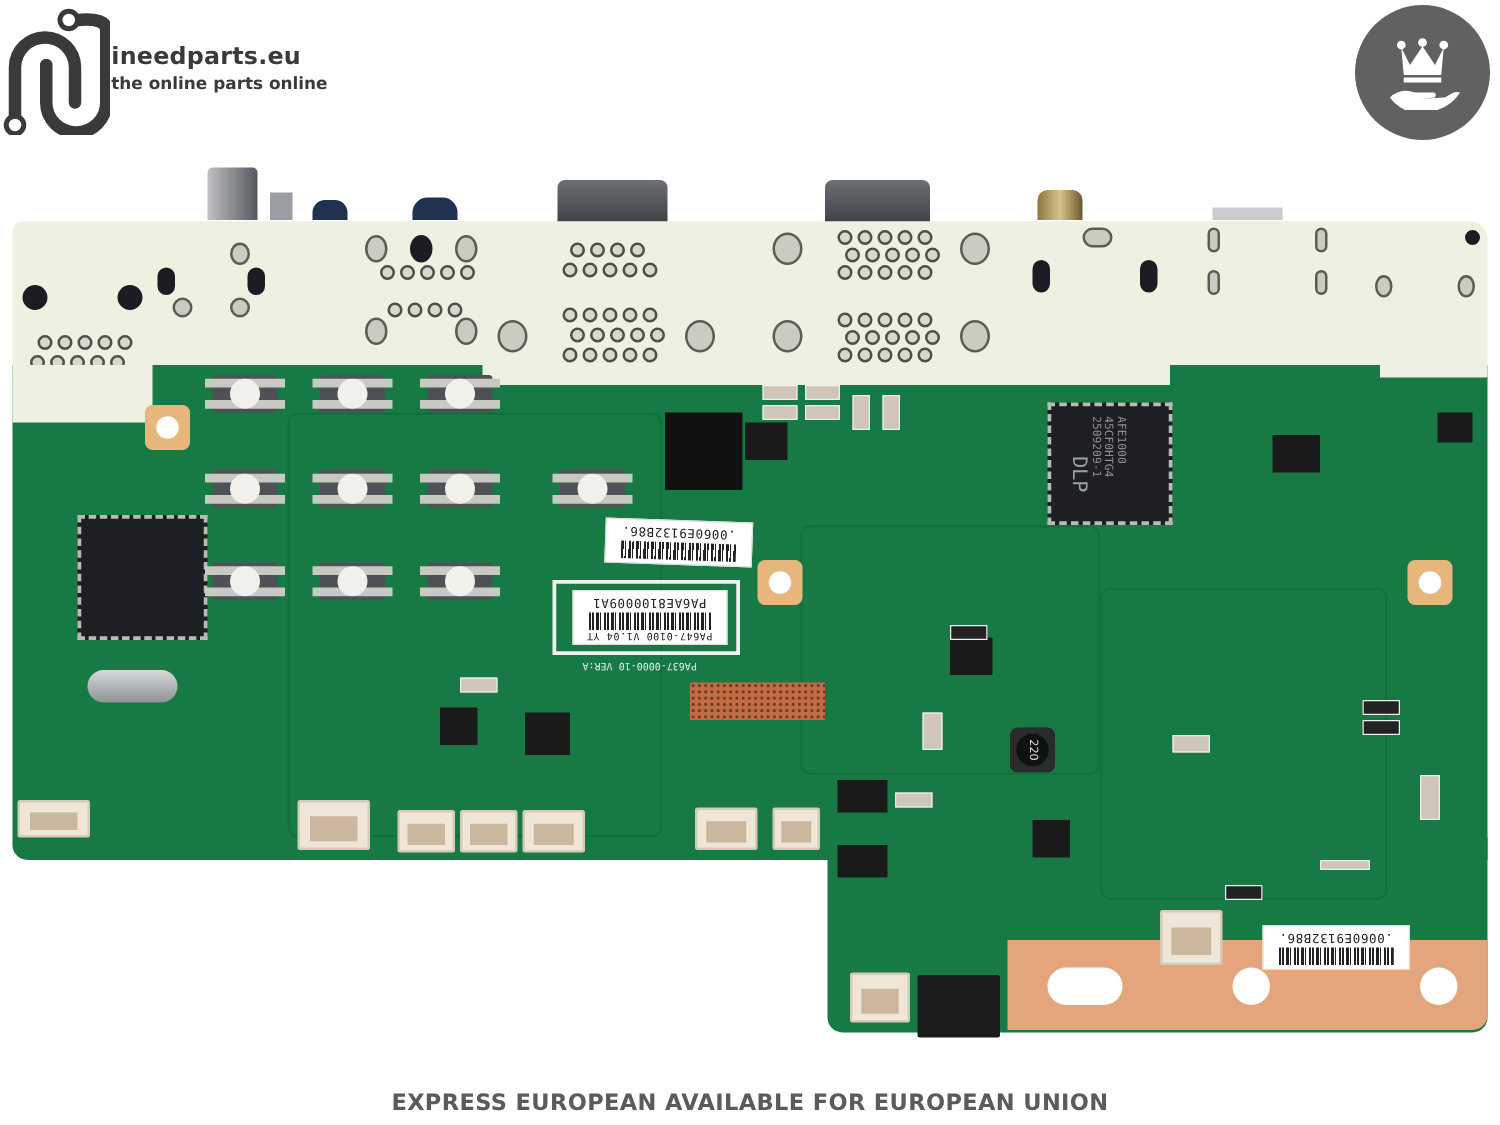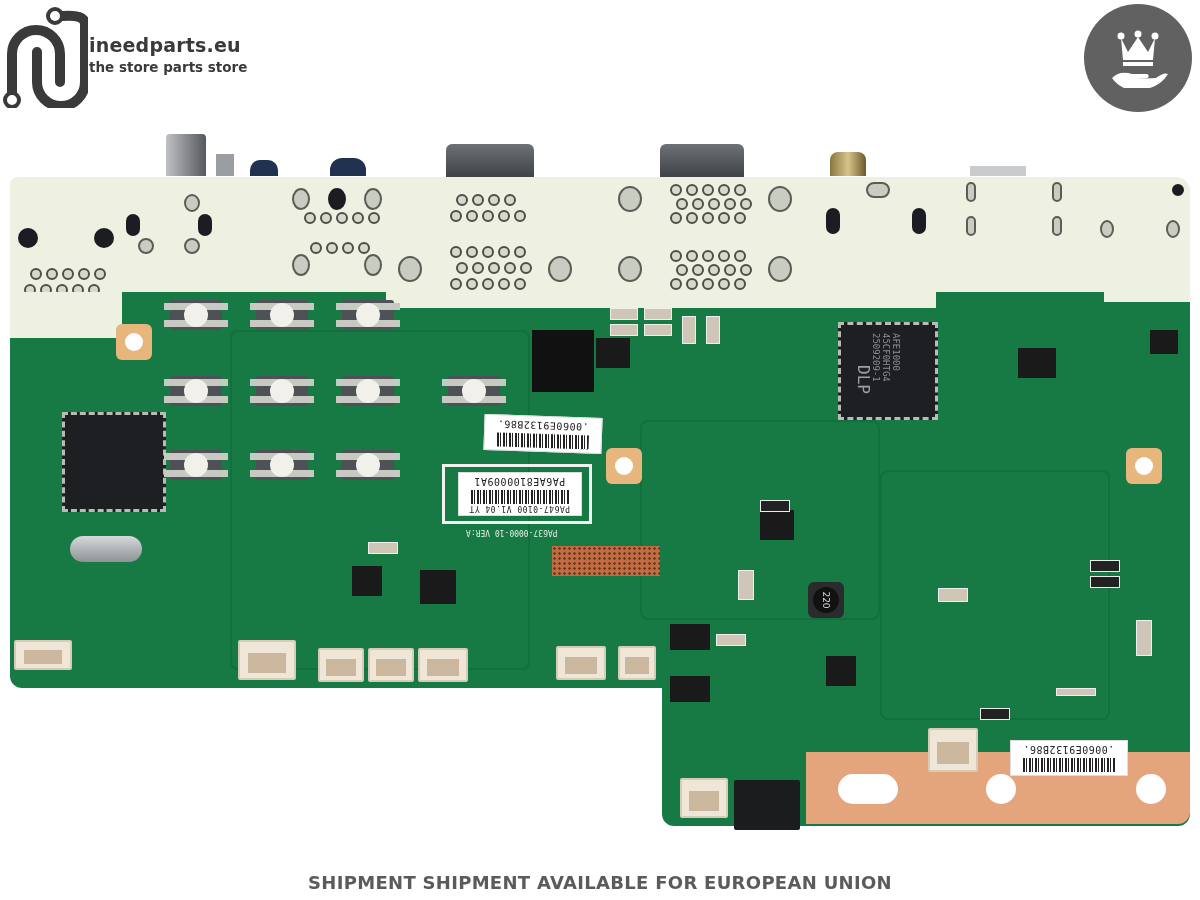--- a/index.html
+++ b/index.html
@@ -61,21 +61,21 @@
 <body>
 
 <div class="brand">
   <svg class="brand-logo" viewBox="0 0 86 104">
     <path d="M10 92 V50 a24 24 0 0 1 48 0 V78" fill="none" stroke="#3a3a3a" stroke-width="10" stroke-linecap="round"></path>
     <path d="M35 48 V78 a24 24 0 0 0 48 0 V20 Q83 10 60 12" fill="none" stroke="#3a3a3a" stroke-width="10" stroke-linecap="round"></path>
     <circle cx="53" cy="12" r="7" fill="#fff" stroke="#3a3a3a" stroke-width="4"></circle>
     <circle cx="10" cy="96" r="7" fill="#fff" stroke="#3a3a3a" stroke-width="4"></circle>
   </svg>
   <div class="brand-name">ineedparts.eu</div>
-  <div class="brand-tag">the store parts store</div>
+  <div class="brand-tag">the online parts online</div>
 </div>
 
 <div class="badge">
   <svg width="108" height="108" viewBox="0 0 108 108">
     <path d="M37 34 L44 48 L54 33 L64 48 L71 34 L69 56 H39 Z" fill="#fff"></path>
     <circle cx="37" cy="32" r="3.5" fill="#fff"></circle>
     <circle cx="54" cy="30" r="3.5" fill="#fff"></circle>
     <circle cx="71" cy="32" r="3.5" fill="#fff"></circle>
     <rect x="39" y="58" width="30" height="4" fill="#fff"></rect>
     <path d="M28 74 Q36 66 48 70 L62 70 Q66 70 64 74 L52 75 L72 74 Q80 68 84 70 Q78 80 66 84 L40 84 Q32 80 28 74 Z" fill="#fff"></path>
@@ -374,13 +374,13 @@
     <div class="barcode"></div>
     <div class="label-text" style="font-size:8px;">PA647-0100 V1.04 YT</div>
   </div>
   <div style="position:absolute;left:466px;top:398px;font-family:'DejaVu Sans Mono',monospace;font-size:8px;color:#e5ece6;transform:rotate(180deg);">PA637-0000-10 VER:A</div>
   <div class="label" style="left:1010px;top:610px;width:118px;height:36px;">
     <div class="label-text">.0060E9132B86.</div>
     <div class="barcode"></div>
   </div>
 </div>
 
-<div class="footer">SHIPMENT SHIPMENT AVAILABLE FOR EUROPEAN UNION</div>
+<div class="footer">EXPRESS EUROPEAN AVAILABLE FOR EUROPEAN UNION</div>
 
 </body></html>

